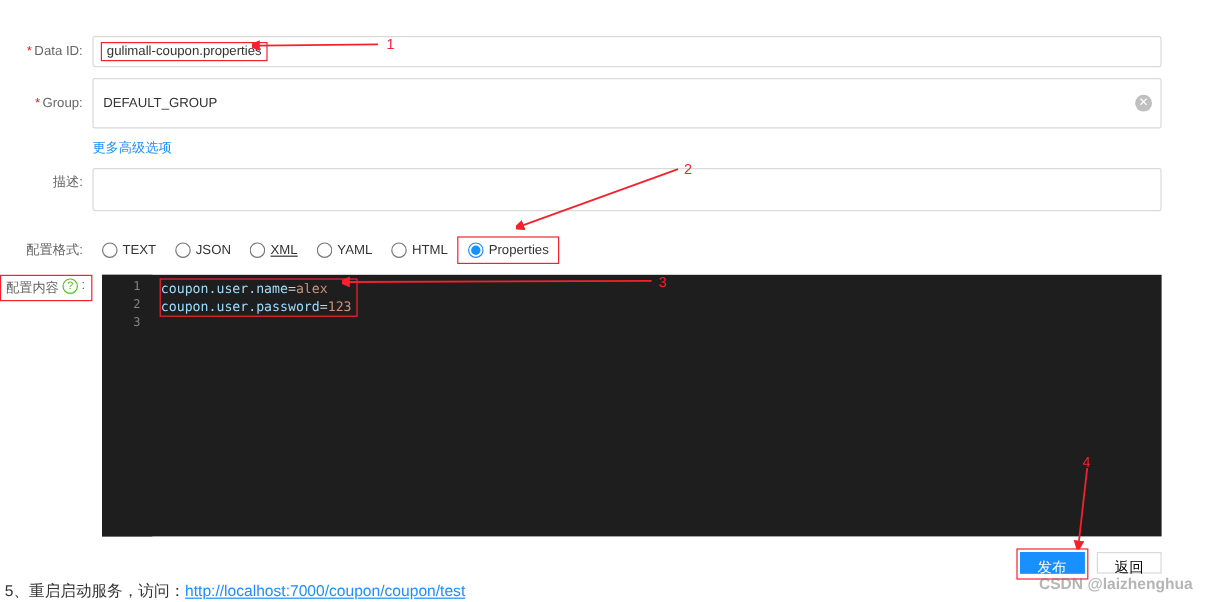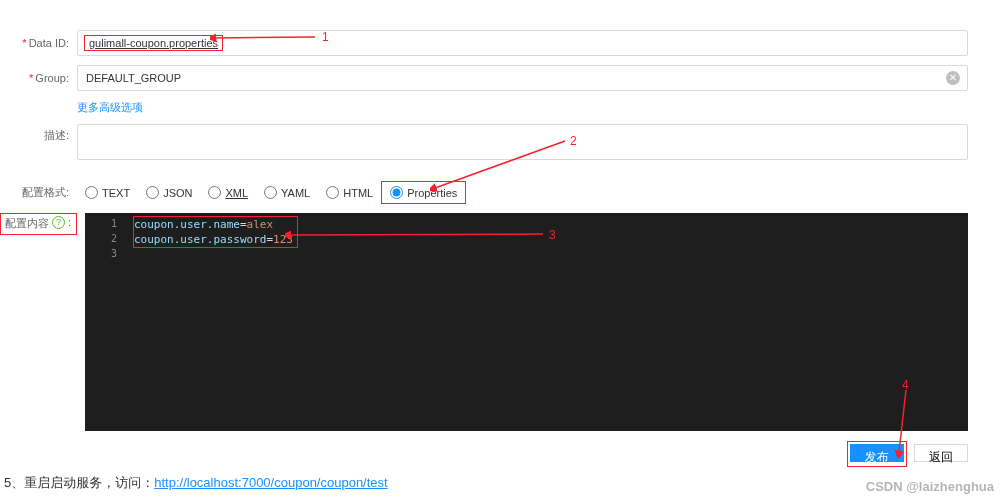--- a/index.html
+++ b/index.html
@@ -1,22 +1,22 @@
 <!DOCTYPE html>
 <html><head>
 <meta charset="utf-8">
 <style>
 * { box-sizing: border-box; margin: 0; padding: 0; }
 body { font-family: "Microsoft YaHei", Arial, sans-serif; font-size: 12px; color: #333; background: #fff; width: 1004px; height: 502px; position: relative; overflow: hidden; }
 .form-row { display: flex; align-items: center; margin-bottom: 9px; }
 .form-label { width: 77px; text-align: right; padding-right: 8px; color: #666; font-size: 11px; }
 .req { color: #f5222d; margin-right: 2px; }
 .form-control { flex: 1; margin-right: 36px; }
-.input { width: 100%; height: 26px; border: 1px solid #d9d9d9; border-radius: 2px; padding: 0 8px; font-size: 11px; color: #333; }
-.input-highlight { border: 1px solid #f5222d; padding:1px 4px; display:inline-block; font-size:11px;text-decoration:underline; }
+.input { width: 100%; height: 42px; border: 1px solid #d9d9d9; border-radius: 2px; padding: 0 8px; font-size: 11px; color: #333; }
+.input-highlight { border: 1px solid #f5222d; padding:1px 4px; display:inline-block; font-size:11px; }
 .group-wrap { position: relative; }
 .clear-icon { position:absolute; right:8px; top:50%; transform:translateY(-50%); width:14px; height:14px; border-radius:50%; background:#bfbfbf; color:#fff; font-size:10px; line-height:14px; text-align:center; cursor:pointer; }
 .adv-link { color:#1890ff; font-size:11px; cursor:pointer; }
 .radio-group { display:flex; align-items:center; gap:0; }
 .radio-item { display:flex; align-items:center; padding:4px 8px; font-size:11px; cursor:pointer; }
 .radio-item input { margin-right:4px; accent-color:#1890ff; }
 .radio-selected { border:1px solid #f5222d; }
 .editor-row { display:flex; }
 .editor-label-box { border:1px solid #f5222d; padding:2px 4px; display:flex; align-items:flex-start; height:22px; }
 .help-icon { display:inline-block; width:13px; height:13px; border:1px solid #52c41a; border-radius:50%; color:#52c41a; font-size:9px; line-height:11px; text-align:center; margin:0 3px; }
@@ -27,21 +27,21 @@
 .code-hl { border:1px solid #f5222d; display:inline-block; padding-right:4px; }
 .prop-key { color:#9cdcfe; }
 .prop-eq { color:#d4d4d4; }
 .prop-val { color:#ce9178; }
 .btn-row { text-align:right; margin-right:36px; margin-top:10px; }
 .btn { display:inline-block; height:18px; padding:0 14px; font-size:12px; border-radius:0; cursor:pointer; border:1px solid #d9d9d9; background:#fff; line-height:24px; }
 .btn-primary { background:#1890ff; color:#fff; border-color:#1890ff; }
 .btn-primary-box { border:1px solid #f5222d; display:inline-block; padding:2px; margin-right:4px; }
 .annotation { position:absolute; color:#f5222d; font-size:12px; pointer-events:none; }
 .arrow { position:absolute; pointer-events:none; }
-.bottom-text { position:absolute; left:4px; bottom:10px; font-size:13px; color:#333; }
+.bottom-text { position:absolute; left:4px; bottom:0; font-size:13px; color:#333; }
 .bottom-text a { color:#1890ff; text-decoration:underline; }
 .watermark { position:absolute; right:10px; bottom:8px; color:rgba(120,120,120,0.55); font-size:13px;font-weight:bold; }
 </style>
 </head>
 <body>
 
 <div style="padding-top:30px;">
 
   <div class="form-row">
     <div class="form-label"><span class="req">*</span><span>Data ID:</span></div>

